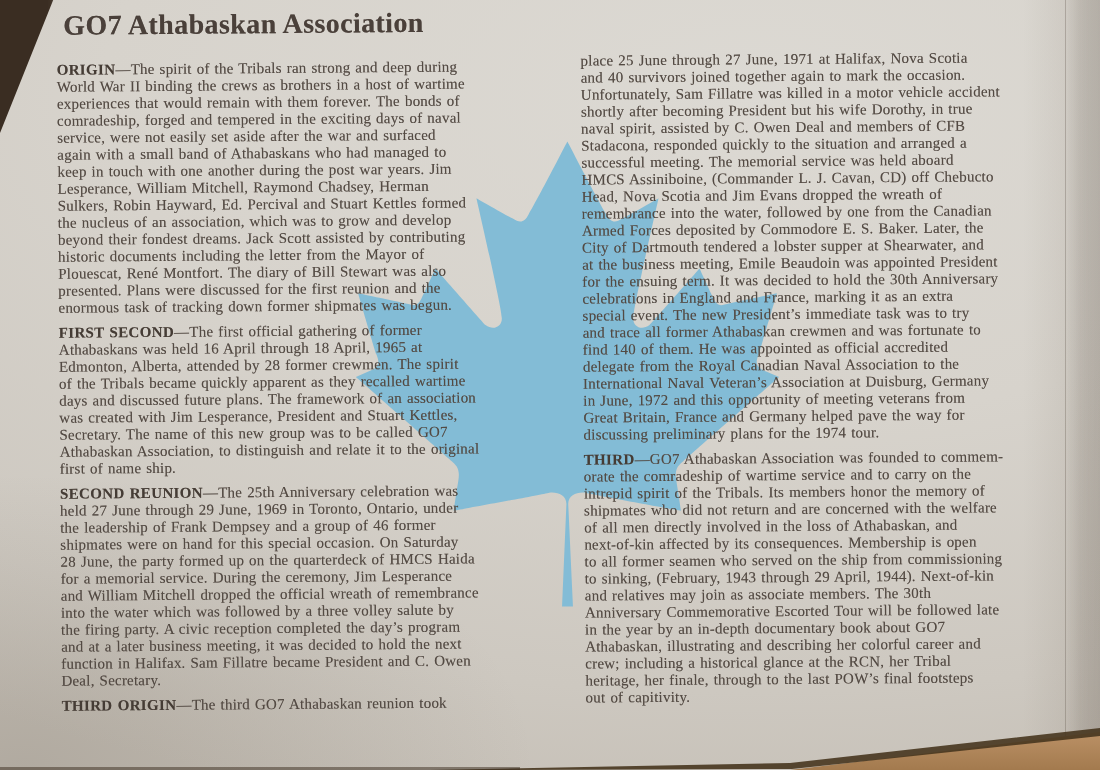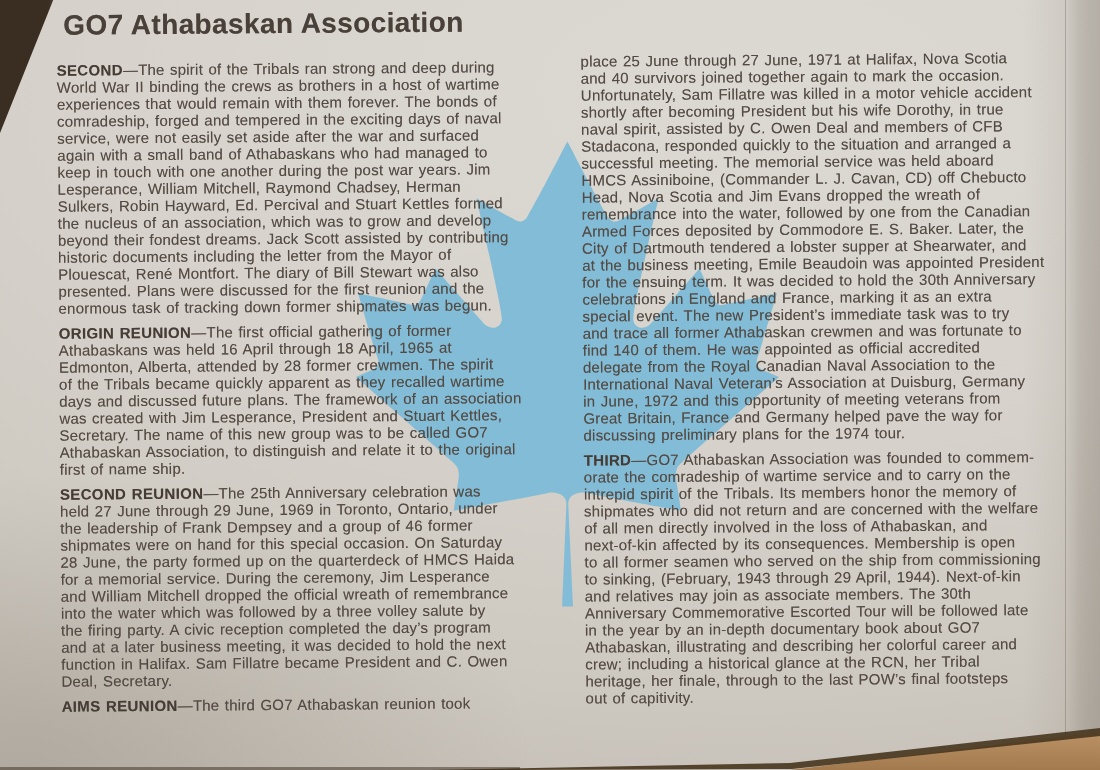--- a/index.html
+++ b/index.html
@@ -1,17 +1,17 @@
 <!DOCTYPE html>
 <html><head>
 <meta charset="utf-8">
 <style>
   html,body{margin:0;padding:0;width:1100px;height:770px;overflow:hidden;
     font-family:"Liberation Sans",sans-serif;background:#1f1a15;}
-  .photo{position:relative;width:1100px;height:770px;overflow:hidden;}
+  .photo{position:relative;width:1100px;height:770px;overflow:hidden;font-family:Liberation Serif, serif;}
   .page{position:absolute;inset:0;
     background:
       linear-gradient(to right, rgba(0,0,0,0) 93%, rgba(105,92,78,0.14) 99%),
       radial-gradient(85% 70% at 2% 100%, rgba(92,82,68,0.20) 0%, rgba(92,82,68,0) 55%),
       radial-gradient(130% 95% at 68% 12%, #dcd9d3 0%, #d7d3cc 45%, #cdc8c0 82%, #c6c0b7 100%);
   }
   
   .corner-tl{position:absolute;top:-12px;left:-12px;width:70px;height:175px;
     background:#3a2d22;clip-path:polygon(0 0,100% 0,0 100%);filter:blur(4px);}
   
@@ -41,38 +41,38 @@
   <div class="page">
 
     <svg class="leaf" viewBox="0 0 512 512" aria-hidden="true">
       <path fill="#83bcd6" d="M383.8 351.7c2.5-2.5 105.2-92.4 105.2-92.4l-17.5-7.5c-10-4.9-7.4-11.5-5-17.4 2.4-7.6 20.1-67.3 20.1-67.3s-47.7 10-57.7 12.5c-7.5 2.4-10-2.5-12.5-7.5s-15-32.4-15-32.4-52.6 59.9-55.1 62.3c-10 7.5-20.1 0-17.6-10 0-10 27.6-129.6 27.6-129.6s-30.1 17.4-40.1 22.4c-7.5 5-12.6 5-17.6-5C293.5 72.3 255.9 0 255.9 0s-37.5 72.3-42.5 79.8c-5 10-10 10-17.6 5-10-5-40.1-22.4-40.1-22.4S183.3 182 183.3 192c2.5 10-7.5 17.5-17.6 10-2.5-2.5-55.1-62.3-55.1-62.3S98.1 167 95.6 172s-5 9.9-12.5 7.5C73 177 25.4 167 25.4 167s17.6 59.7 20.1 67.3c2.4 6 5 12.5-5 17.4L23 259.3s102.6 89.9 105.2 92.4c5.1 5 10 7.5 7.5 22.5-2.5 15-5 32.4-5 32.4s95.2-17.4 105.2-19.9c8.9-1.1 18.9 2.5 18.9 12.5L250 512h12l-5.2-112.8c0-10 10-13.6 18.9-12.5 10 2.5 105.2 19.9 105.2 19.9s-2.5-17.4-5-32.4 2.4-17.5 7.9-22.5z"></path>
     </svg>
 
     <div class="content">
       <h1 class="title">GO7 Athabaskan Association</h1>
       <div class="col col-left" id="col-left">
           <div class="para">
-            <div class="tline"><span class="hd">SECOND</span><span>—The spirit of the Tribals ran strong and deep during</span></div>
+            <div class="tline"><span class="hd">ORIGIN</span><span>—The spirit of the Tribals ran strong and deep during</span></div>
             <div class="tline">World War II binding the crews as brothers in a host of wartime</div>
             <div class="tline">experiences that would remain with them forever. The bonds of</div>
             <div class="tline">comradeship, forged and tempered in the exciting days of naval</div>
             <div class="tline">service, were not easily set aside after the war and surfaced</div>
             <div class="tline">again with a small band of Athabaskans who had managed to</div>
             <div class="tline">keep in touch with one another during the post war years. Jim</div>
             <div class="tline">Lesperance, William Mitchell, Raymond Chadsey, Herman</div>
             <div class="tline">Sulkers, Robin Hayward, Ed. Percival and Stuart Kettles formed</div>
             <div class="tline">the nucleus of an association, which was to grow and develop</div>
             <div class="tline">beyond their fondest dreams. Jack Scott assisted by contributing</div>
             <div class="tline">historic documents including the letter from the Mayor of</div>
             <div class="tline">Plouescat, René Montfort. The diary of Bill Stewart was also</div>
             <div class="tline">presented. Plans were discussed for the first reunion and the</div>
             <div class="tline">enormous task of tracking down former shipmates was begun.</div>
           </div>
           <div class="para">
-            <div class="tline"><span class="hd">ORIGIN REUNION</span><span>—The first official gathering of former</span></div>
+            <div class="tline"><span class="hd">FIRST SECOND</span><span>—The first official gathering of former</span></div>
             <div class="tline">Athabaskans was held 16 April through 18 April, 1965 at</div>
             <div class="tline">Edmonton, Alberta, attended by 28 former crewmen. The spirit</div>
             <div class="tline">of the Tribals became quickly apparent as they recalled wartime</div>
             <div class="tline">days and discussed future plans. The framework of an association</div>
             <div class="tline">was created with Jim Lesperance, President and Stuart Kettles,</div>
             <div class="tline">Secretary. The name of this new group was to be called GO7</div>
             <div class="tline">Athabaskan Association, to distinguish and relate it to the original</div>
             <div class="tline">first of name ship.</div>
           </div>
           <div class="para">
@@ -83,21 +83,21 @@
             <div class="tline">28 June, the party formed up on the quarterdeck of HMCS Haida</div>
             <div class="tline">for a memorial service. During the ceremony, Jim Lesperance</div>
             <div class="tline">and William Mitchell dropped the official wreath of remembrance</div>
             <div class="tline">into the water which was followed by a three volley salute by</div>
             <div class="tline">the firing party. A civic reception completed the day’s program</div>
             <div class="tline">and at a later business meeting, it was decided to hold the next</div>
             <div class="tline">function in Halifax. Sam Fillatre became President and C. Owen</div>
             <div class="tline">Deal, Secretary.</div>
           </div>
           <div class="para">
-            <div class="tline"><span class="hd">AIMS REUNION</span><span>—The third GO7 Athabaskan reunion took</span></div>
+            <div class="tline"><span class="hd">THIRD ORIGIN</span><span>—The third GO7 Athabaskan reunion took</span></div>
           </div>
         </div>
       <div class="col col-right" id="col-right">
           <div class="para">
             <div class="tline">place 25 June through 27 June, 1971 at Halifax, Nova Scotia</div>
             <div class="tline">and 40 survivors joined together again to mark the occasion.</div>
             <div class="tline">Unfortunately, Sam Fillatre was killed in a motor vehicle accident</div>
             <div class="tline">shortly after becoming President but his wife Dorothy, in true</div>
             <div class="tline">naval spirit, assisted by C. Owen Deal and members of CFB</div>
             <div class="tline">Stadacona, responded quickly to the situation and arranged a</div>

